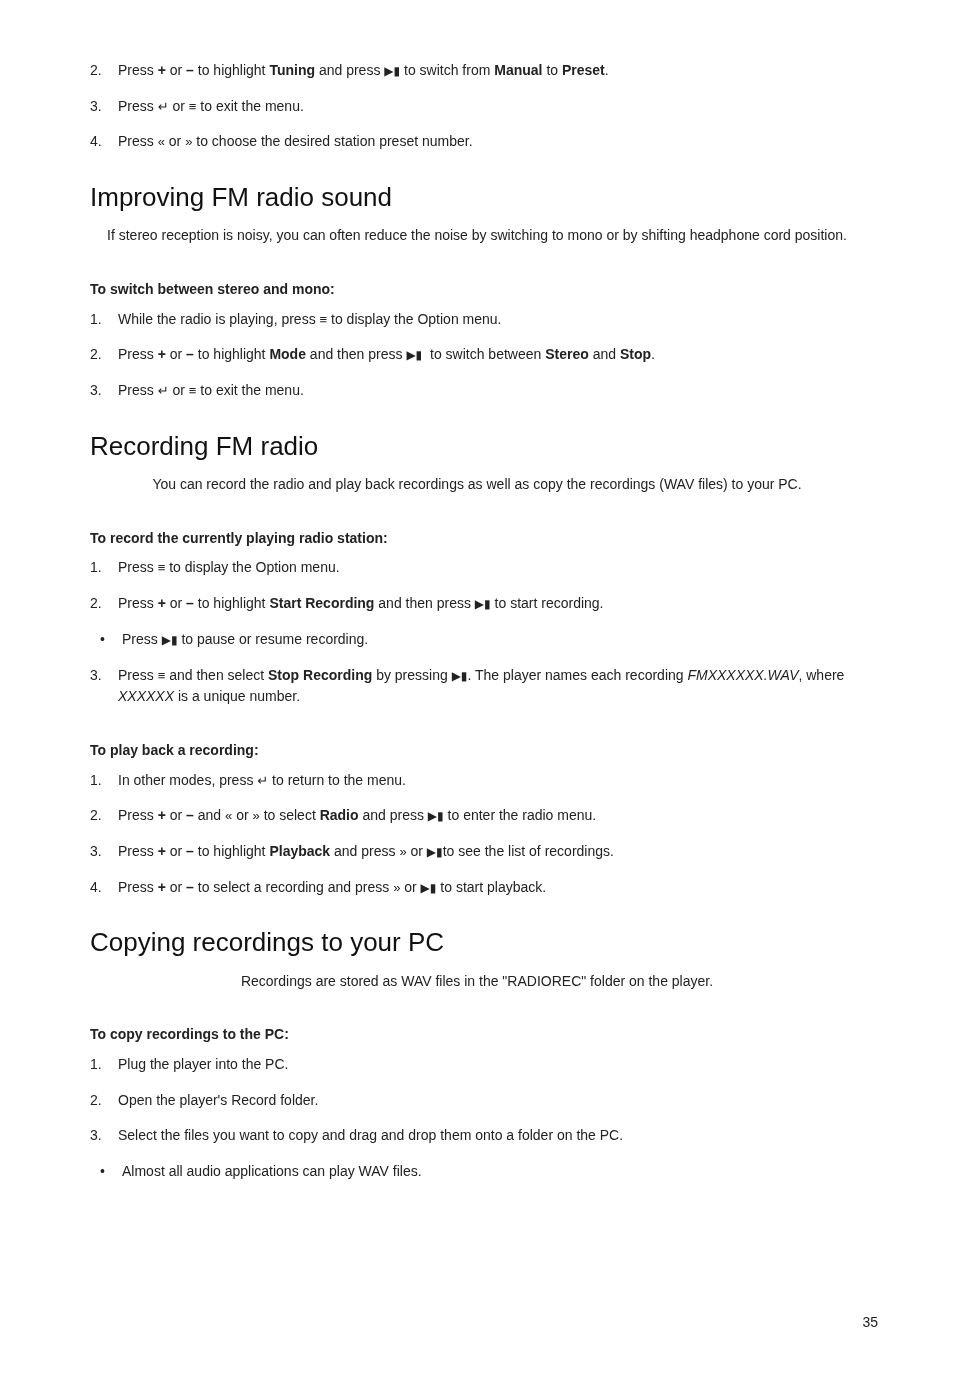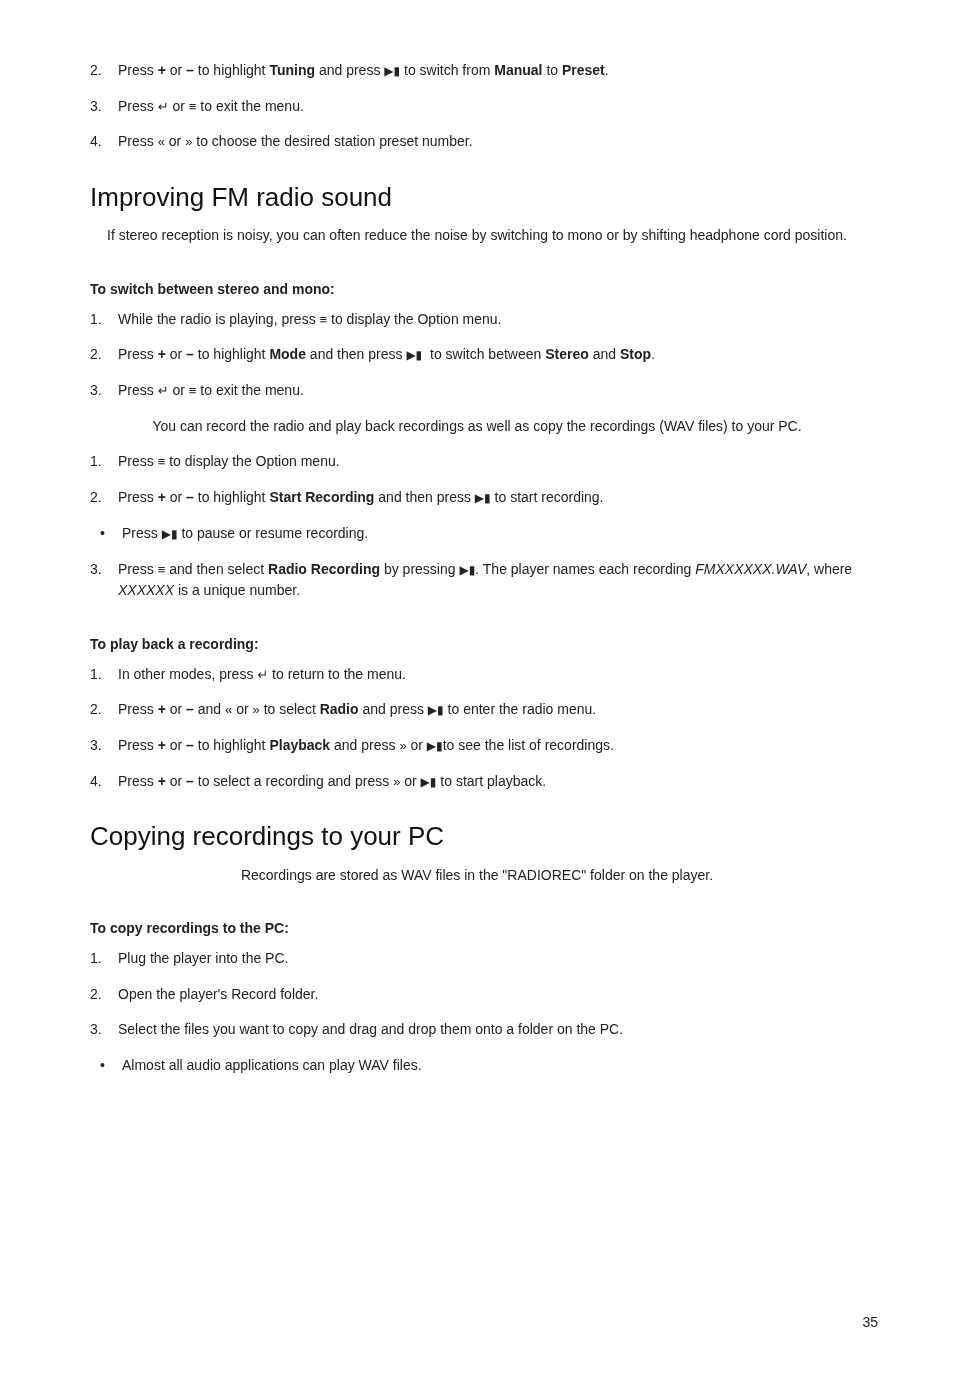--- a/index.html
+++ b/index.html
@@ -108,22 +108,24 @@
     </div>
     <div class="numbered-item">
       <span class="num">3.</span>
       <span class="content">
         Press <span style="font-size:13px">↵</span> or <span style="font-size:13px">≡</span> to exit the menu.
       </span>
     </div>
   </div>
 
   <div>
+    <h2>Recording FM radio</h2>
     <p class="section-intro">You can record the radio and play back recordings as well as copy the recordings (WAV files) to your PC.</p>
 
+    <h3>To record the currently playing radio station:</h3>
 
     <div class="numbered-item">
       <span class="num">1.</span>
       <span class="content">
         Press <span style="font-size:13px">≡</span> to display the Option menu.
       </span>
     </div>
     <div class="numbered-item">
       <span class="num">2.</span>
       <span class="content">
@@ -132,21 +134,21 @@
     </div>
     <div class="bullet-item">
       <span class="bull">•</span>
       <span class="content">
         Press <span style="font-size:12px">▶▮</span> to pause or resume recording.
       </span>
     </div>
     <div class="numbered-item">
       <span class="num">3.</span>
       <span class="content">
-        Press <span style="font-size:13px">≡</span> and then select <strong>Radio Recording</strong> by pressing <span style="font-size:12px">▶▮</span>. The player names each recording <em>FMXXXXXX.WAV</em>, where <em>XXXXXX</em> is a unique number.
+        Press <span style="font-size:13px">≡</span> and then select <strong>Stop Recording</strong> by pressing <span style="font-size:12px">▶▮</span>. The player names each recording <em>FMXXXXXX.WAV</em>, where <em>XXXXXX</em> is a unique number.
       </span>
     </div>
   </div>
 
   <div>
 
     <h3>To play back a recording:</h3>
 
     <div class="numbered-item">
       <span class="num">1.</span>

